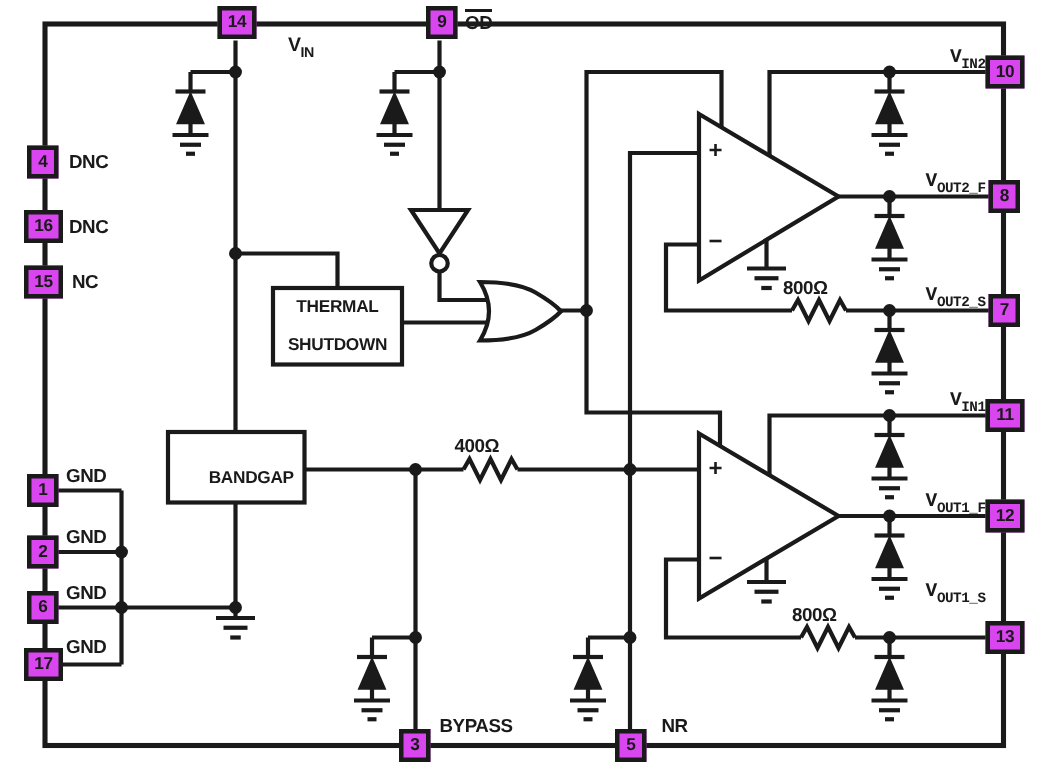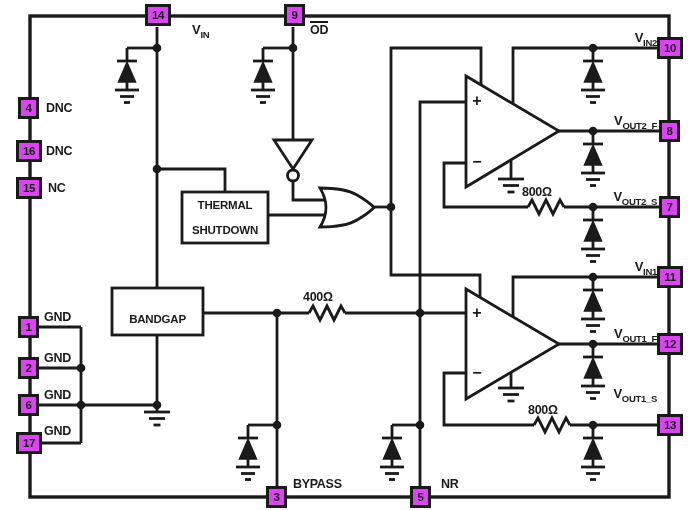--- a/index.html
+++ b/index.html
@@ -11,21 +11,21 @@
   .pinbox{
     position:absolute;z-index:2;box-sizing:border-box;height:22px;
     border:3px solid #1a1a1a;background:#d946ef;
     display:flex;align-items:center;justify-content:center;
     font-weight:bold;font-size:11.5px;letter-spacing:-0.3px;
   }
   .w2{width:26px;}
   .w1{width:21px;}
   .vlabel{position:absolute;z-index:3;font-weight:bold;font-size:13px;letter-spacing:-0.3px;white-space:nowrap;line-height:14px;}
   .vlabel .vs{font-size:9.5px;position:relative;top:3.5px;letter-spacing:-0.3px;}
-  .vlabel.r{text-align:right;}
+  .vlabel.r{text-align:right;font-family:Liberation Mono, monospace;}
   .slabel{position:absolute;z-index:3;font-weight:bold;font-size:12.5px;letter-spacing:-0.3px;white-space:nowrap;line-height:14px;}
   .ovl{border-top:2.2px solid #1a1a1a;display:inline-block;padding-top:0px;}
   .rlabel{position:absolute;z-index:3;font-weight:bold;font-size:12.5px;letter-spacing:-0.3px;line-height:14px;}
   .blocktext{
     position:absolute;z-index:3;display:flex;flex-direction:column;align-items:center;justify-content:center;
     font-weight:bold;font-size:11.5px;line-height:14.5px;letter-spacing:-0.2px;text-align:center;gap:11px;
   }
   .ampsign{position:absolute;z-index:3;width:16px;text-align:center;font-weight:bold;font-size:16px;line-height:16px;}
 </style>
 </head>
@@ -146,21 +146,21 @@
   <div class="pinbox w2" style="left:657px;top:37px">10</div>
   <div class="pinbox w1" style="left:659px;top:120px">8</div>
   <div class="pinbox w1" style="left:659px;top:196px">7</div>
   <div class="pinbox w2" style="left:657px;top:266px">11</div>
   <div class="pinbox w2" style="left:657px;top:333px">12</div>
   <div class="pinbox w2" style="left:657px;top:414px">13</div>
   <div class="pinbox w1" style="left:266px;top:486px">3</div>
   <div class="pinbox w1" style="left:410px;top:486px">5</div>
 
   <div class="vlabel" style="left:192px;top:23px"><span class="vb">V</span><span class="vs">IN</span></div>
-  <div class="slabel" style="left:310px;top:21px"><span class="ovl">OD</span></div>
+  <div class="slabel" style="left:310px;top:6px"><span class="ovl">OD</span></div>
   <div class="slabel" style="left:46px;top:101px">DNC</div>
   <div class="slabel" style="left:46px;top:144px">DNC</div>
   <div class="slabel" style="left:48px;top:181px">NC</div>
   <div class="slabel" style="left:44px;top:310px">GND</div>
   <div class="slabel" style="left:44px;top:351px">GND</div>
   <div class="slabel" style="left:44px;top:388px">GND</div>
   <div class="slabel" style="left:44px;top:424px">GND</div>
 
   <div class="vlabel r" style="right:43px;top:31px"><span class="vb">V</span><span class="vs">IN2</span></div>
   <div class="vlabel r" style="right:43px;top:114px"><span class="vb">V</span><span class="vs">OUT2_F</span></div>
@@ -173,21 +173,21 @@
   <div class="slabel" style="left:441px;top:477px">NR</div>
 
   <div class="rlabel" style="left:303px;top:290px;width:48px">400Ω</div>
   <div class="rlabel" style="left:522px;top:185px;width:48px">800Ω</div>
   <div class="rlabel" style="left:528px;top:403px;width:48px">800Ω</div>
 
   <div class="blocktext" style="left:182px;top:192px;width:86px;height:51px">
     <span>THERMAL</span>
     <span>SHUTDOWN</span>
   </div>
-  <div class="blocktext" style="left:112px;top:288px;width:91px;height:62px">
+  <div class="blocktext" style="left:122px;top:288px;width:91px;height:62px">
     <span>BANDGAP</span>
   </div>
 
   <div class="ampsign" style="left:469px;top:93px">+</div>
   <div class="ampsign" style="left:469px;top:154px">−</div>
   <div class="ampsign" style="left:469px;top:305px">+</div>
   <div class="ampsign" style="left:469px;top:365px">−</div>
 
 </div>
 

